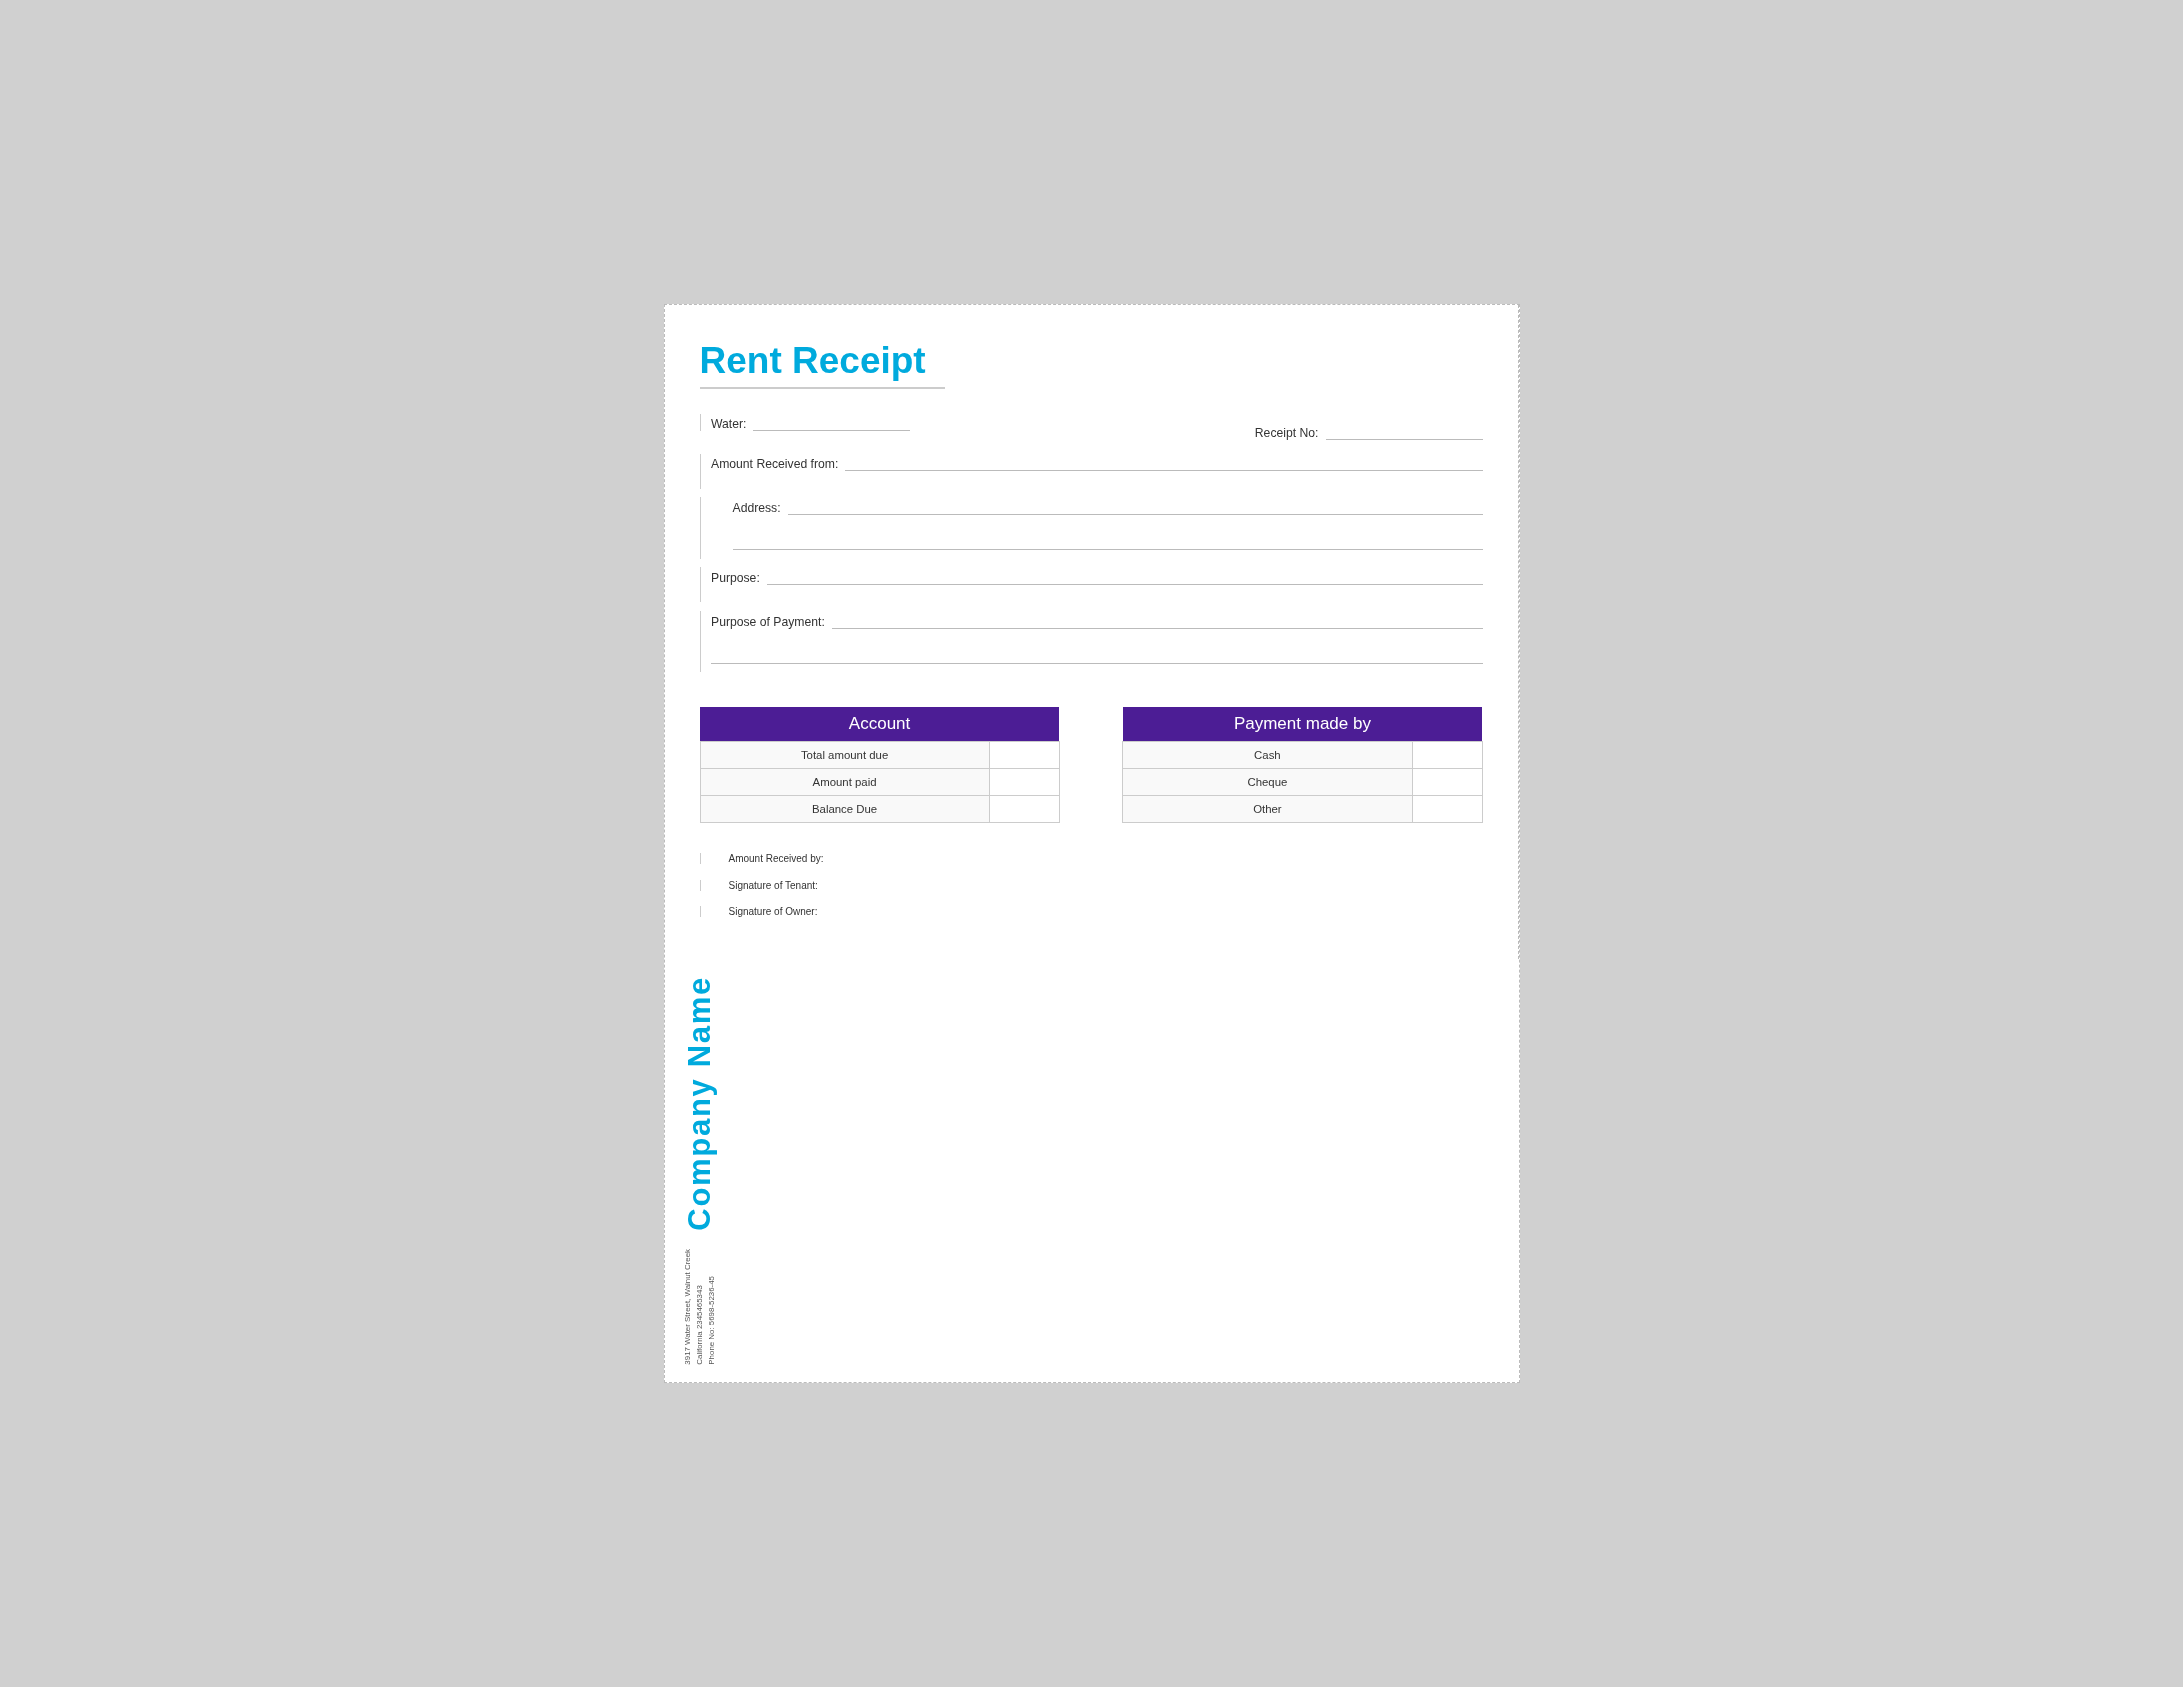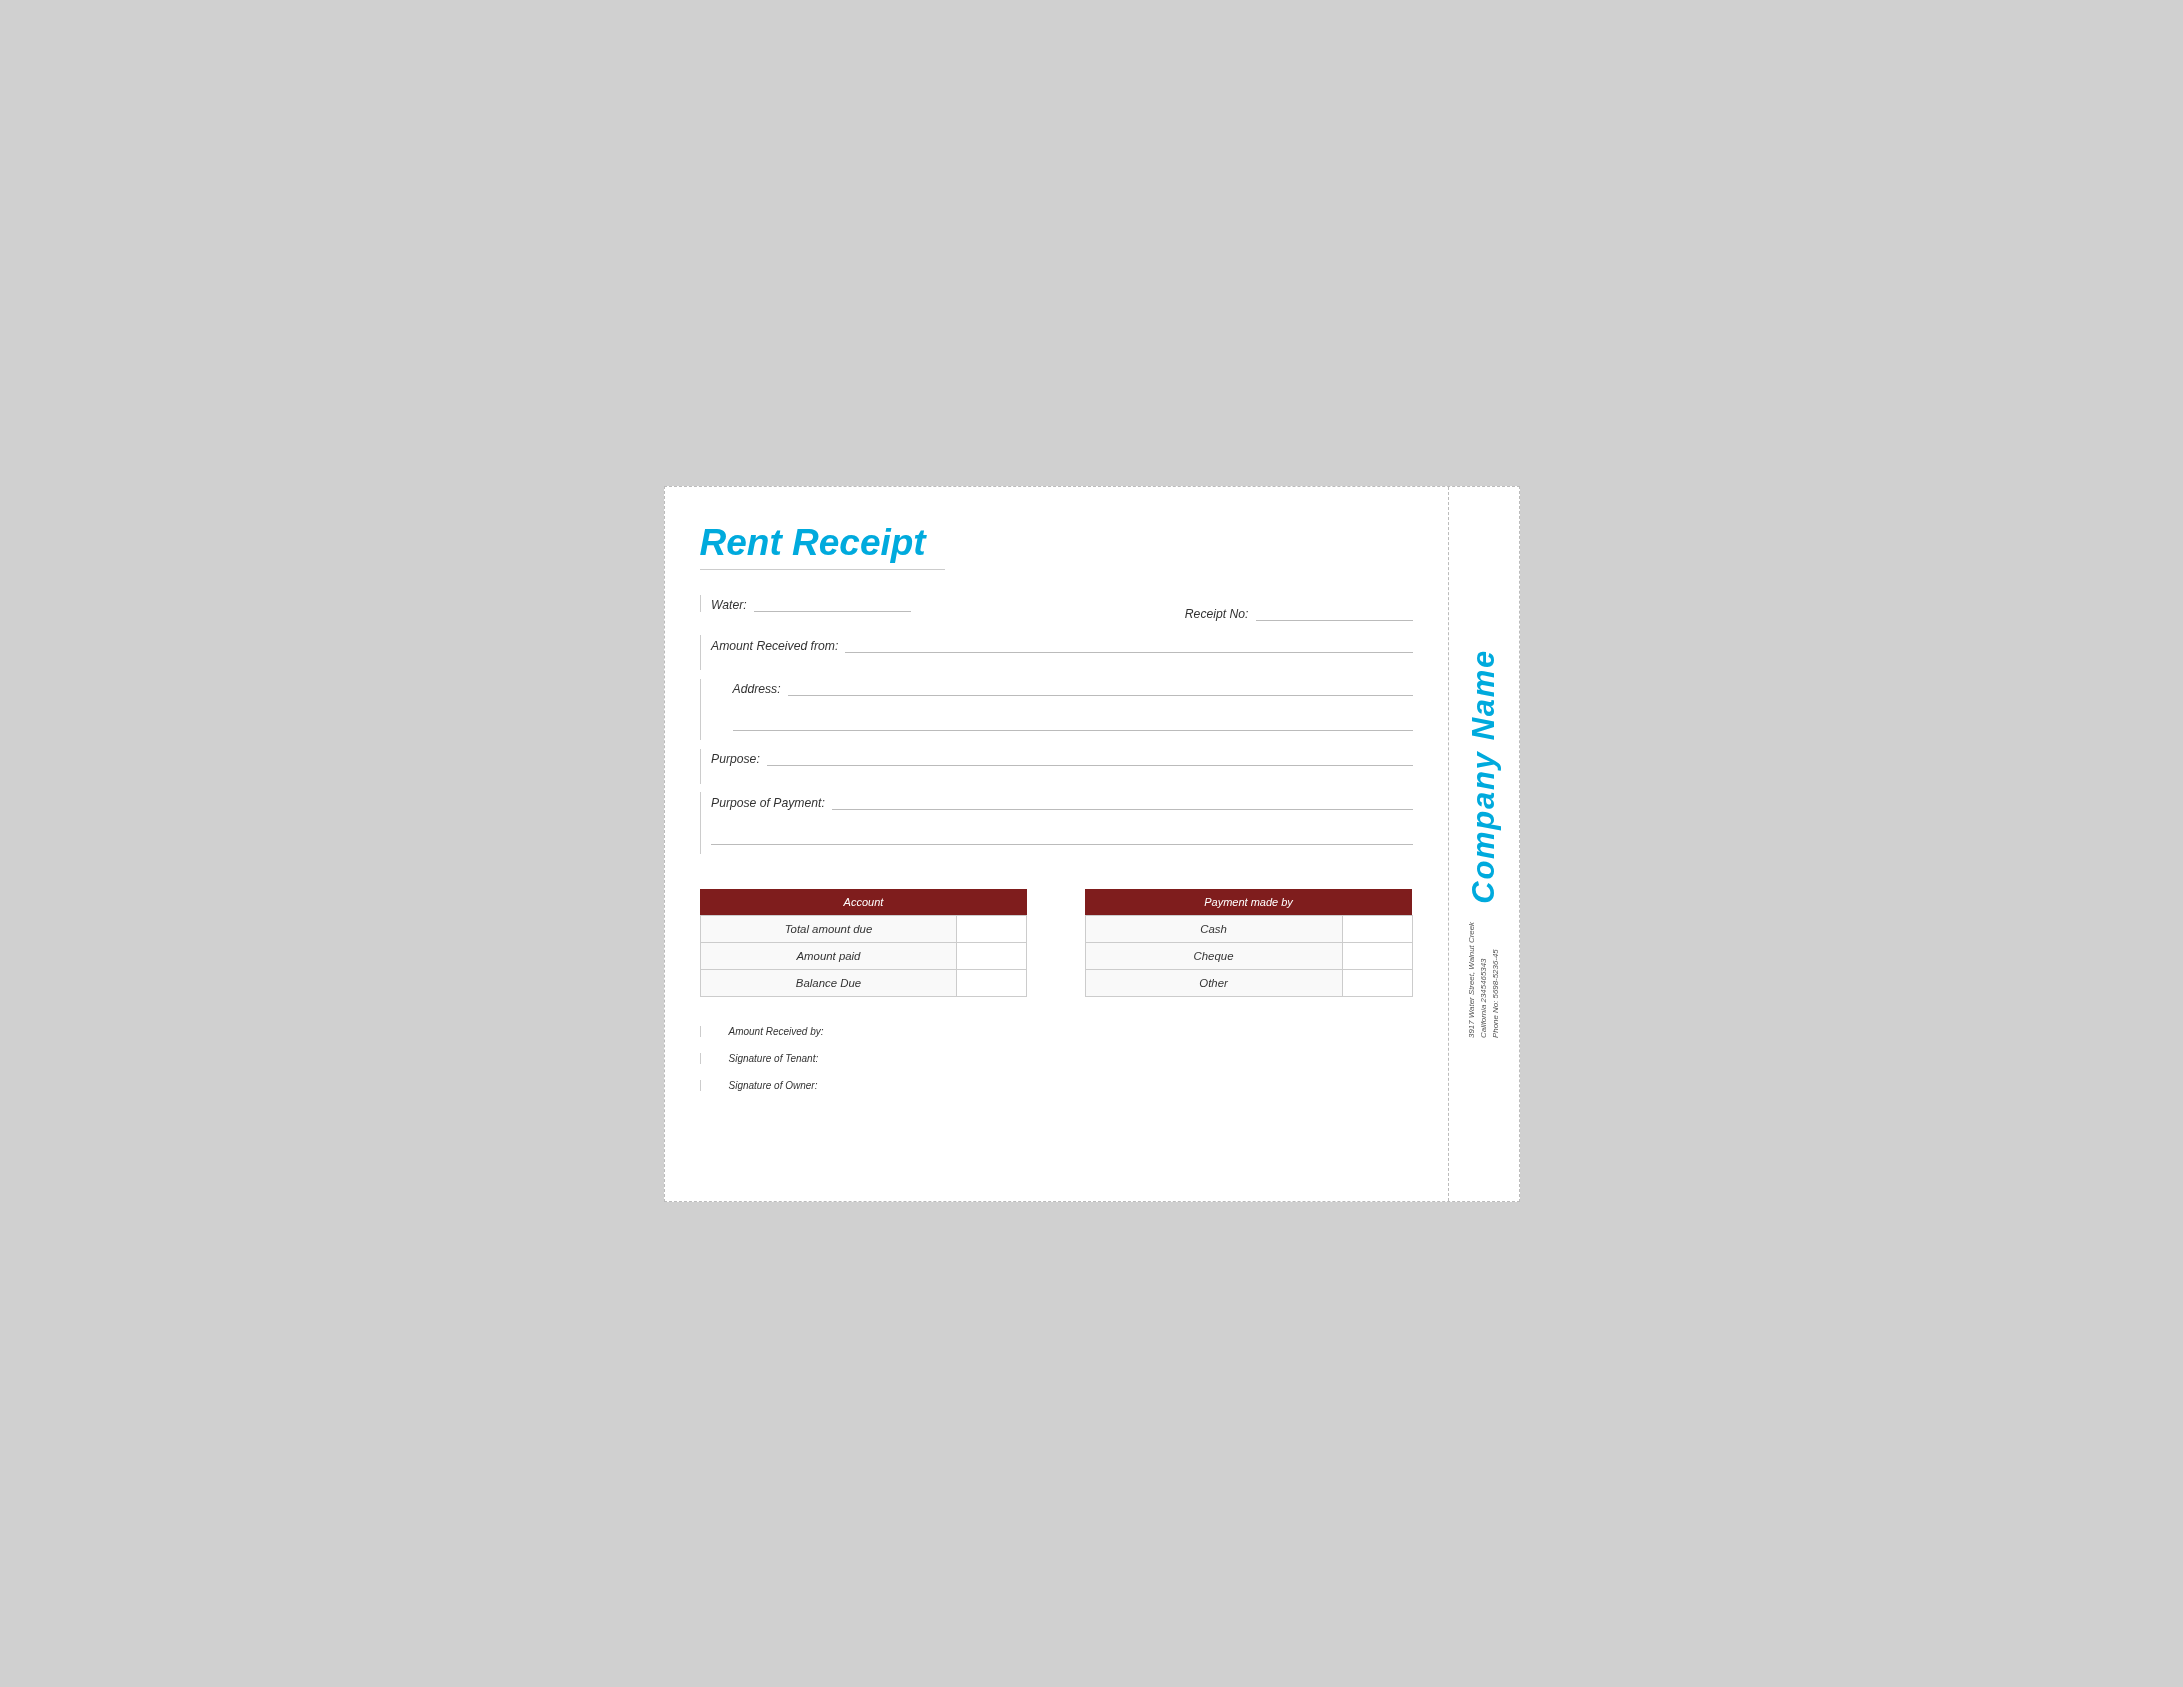--- a/index.html
+++ b/index.html
@@ -11,25 +11,24 @@
       align-items: center;
       min-height: 100vh;
       font-family: Arial, sans-serif;
     }
 
     .page-wrapper {
       width: 856px;
       min-height: 716px;
       background: white;
       display: flex;
-      flex-direction: row;
+      flex-direction: column;
       border: 1.7px dashed #bbb;
       position: relative;
       padding: 0;
-      font-style: italic;
     }
 
     
     .receipt-main {
       flex: 1;
       padding: 35px 35px 26px 35px;
       border-right: 1.7px dashed #bbb;
       display: flex;
       flex-direction: column;
     }
@@ -139,23 +138,23 @@
       margin-top: 21px;
       margin-bottom: 21px;
     }
 
     .data-table {
       border-collapse: collapse;
       width: 46%;
     }
 
     .data-table thead tr th {
-      background: #7f1d1d;
+      background: #4c1d95;
       color: white;
-      font-size: 11px;
+      font-size: 17px;
       font-weight: normal;
       padding: 7px 14px;
       text-align: center;
     }
 
     .data-table tbody tr td {
       border: 0.9px solid #ccc;
       padding: 7px 10.5px;
       font-size: 11.4px;
       color: #333;

